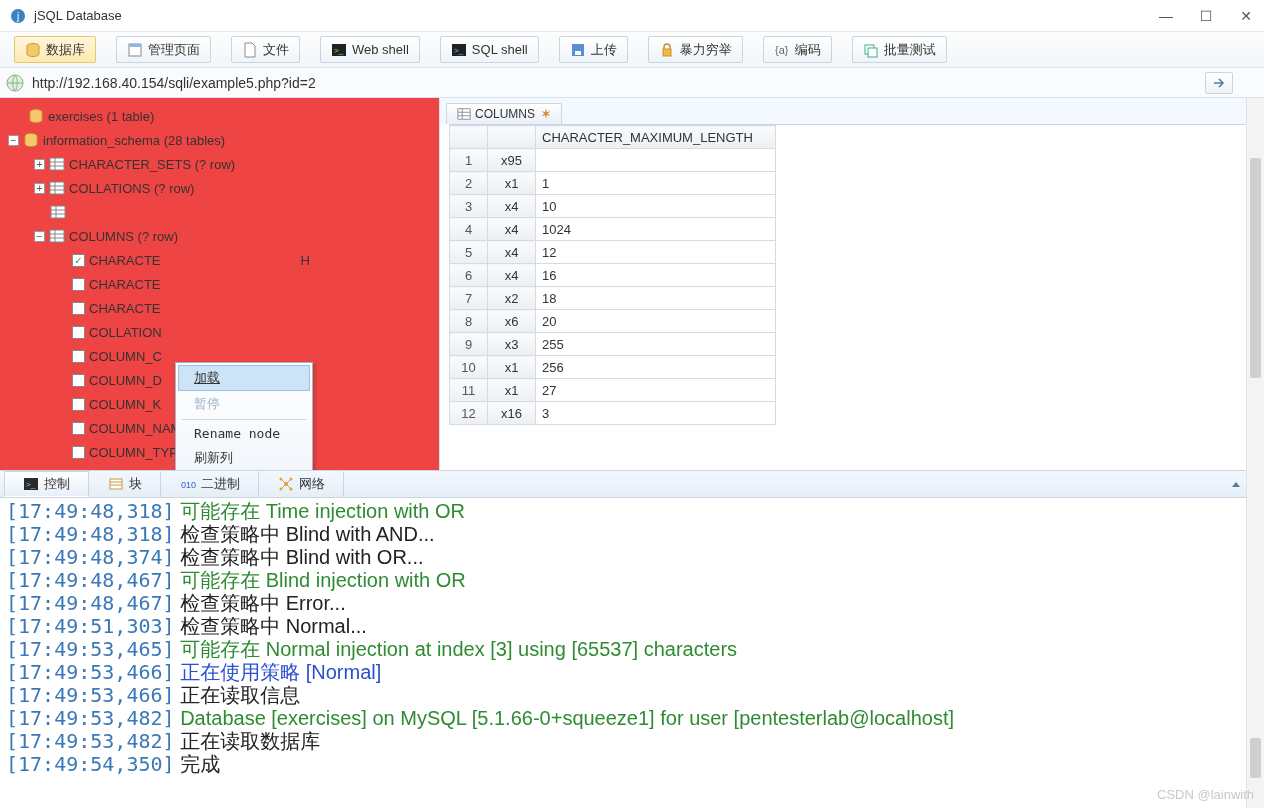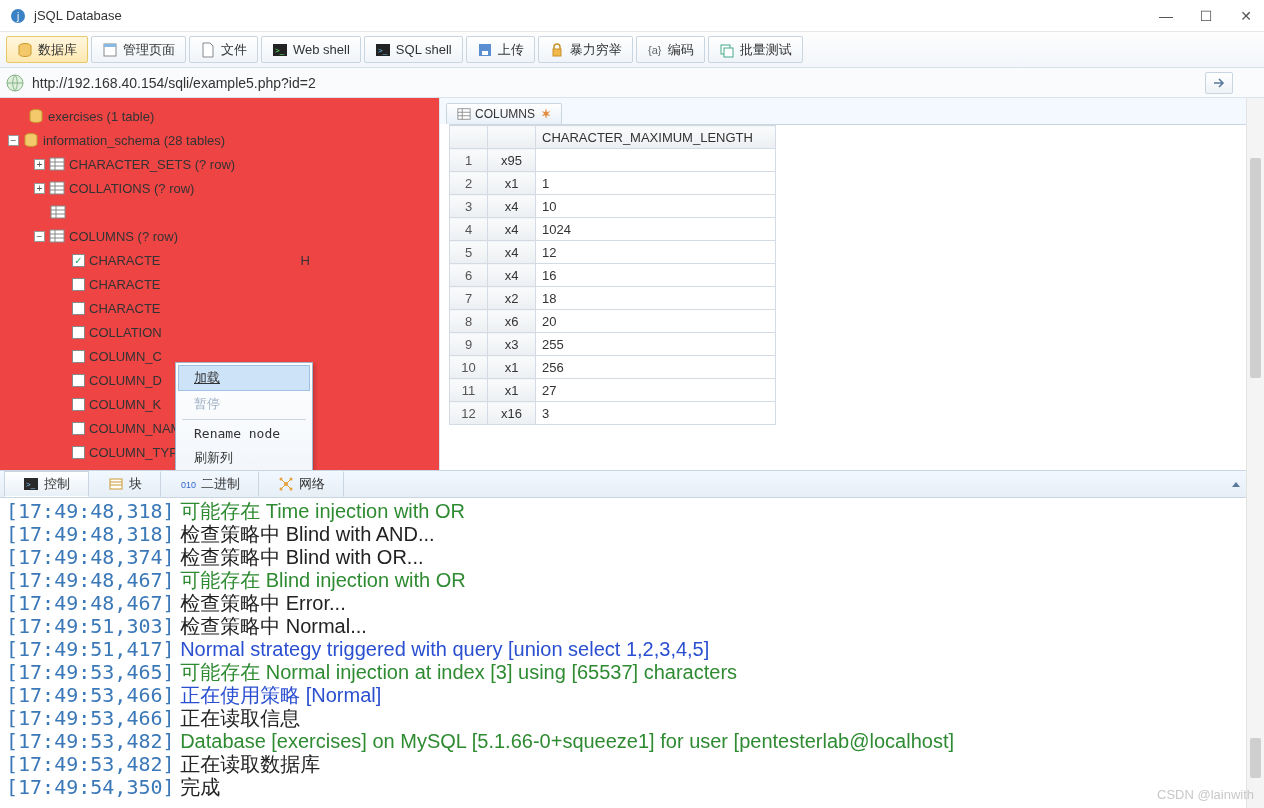--- a/index.html
+++ b/index.html
@@ -4,21 +4,21 @@
 <style>
 * { box-sizing: border-box; margin: 0; padding: 0; font-family: "Microsoft YaHei", Arial, sans-serif; }
 body { width: 1264px; height: 808px; background: #fff; overflow: hidden; font-size: 13px; color: #333; position: relative; }
 
 .titlebar { height: 32px; display: flex; align-items: center; padding: 0 10px; background: #fff; border-bottom: 1px solid #e8e8e8; }
 .titlebar .logo { width: 16px; height: 16px; margin-right: 8px; }
 .titlebar .title { flex: 1; font-size: 13px; color: #333; }
 .titlebar .win-controls { display: flex; gap: 24px; color: #555; font-size: 14px; }
 .titlebar .win-controls span { cursor: pointer; width: 16px; text-align: center; }
 
-.toolbar { height: 36px; padding: 4px 6px; display: flex; gap: 3px; border-bottom: 1px solid #d9e3ec; background: linear-gradient(#fdfdfd,#f2f6fa); }
+.toolbar { height: 36px; padding: 4px 14px; display: flex; gap: 20px; border-bottom: 1px solid #d9e3ec; background: linear-gradient(#fdfdfd,#f2f6fa); }
 .tool-btn { display: flex; align-items: center; padding: 3px 10px; border: 1px solid #c9d6e2; border-radius: 2px; background: linear-gradient(#ffffff,#eff4f9); cursor: pointer; font-size: 13px; white-space: nowrap; }
 .tool-btn .icon { width: 16px; height: 16px; margin-right: 5px; }
 .tool-btn.active { background: linear-gradient(#fff6df,#ffe9b0); border-color: #e7c96a; }
 .tool-btn.mono { font-family: "Consolas", monospace; }
 
 .urlbar { height: 30px; display: flex; align-items: center; border-bottom: 1px solid #d9e3ec; padding: 3px 6px; background: #fafbfc; }
 .url-globe { width: 18px; height: 18px; margin-right: 4px; }
 .url-input { flex: 1; font-size: 14px; color: #333; padding: 2px 4px; border: none; background: transparent; outline: none; }
 .url-right { display: flex; align-items: center; gap: 2px; font-size: 13px; color: #444; }
 .url-drop { display: flex; align-items: center; padding: 2px 8px; cursor: pointer; border: 1px solid transparent; margin-top: 42px; }
@@ -419,21 +419,20 @@
   </div>
 </div>
 
 <div class="console" id="console">
     <div class="log-row"><span class="ts">[17:49:48,318]</span> <span class="msg-green">可能存在 Time injection with OR</span></div>
     <div class="log-row"><span class="ts">[17:49:48,318]</span> <span class="msg-black">检查策略中 Blind with AND...</span></div>
     <div class="log-row"><span class="ts">[17:49:48,374]</span> <span class="msg-black">检查策略中 Blind with OR...</span></div>
     <div class="log-row"><span class="ts">[17:49:48,467]</span> <span class="msg-green">可能存在 Blind injection with OR</span></div>
     <div class="log-row"><span class="ts">[17:49:48,467]</span> <span class="msg-black">检查策略中 Error...</span></div>
     <div class="log-row"><span class="ts">[17:49:51,303]</span> <span class="msg-black">检查策略中 Normal...</span></div>
-    <div class="log-row"><span class="ts">[17:49:51,417]</span> <span class="msg-blue">Normal strategy triggered with query [union select 1,2,3,4,5]</span></div>
     <div class="log-row"><span class="ts">[17:49:53,465]</span> <span class="msg-green">可能存在 Normal injection at index [3] using [65537] characters</span></div>
     <div class="log-row"><span class="ts">[17:49:53,466]</span> <span class="msg-blue">正在使用策略 [Normal]</span></div>
     <div class="log-row"><span class="ts">[17:49:53,466]</span> <span class="msg-black">正在读取信息</span></div>
     <div class="log-row"><span class="ts">[17:49:53,482]</span> <span class="msg-green">Database [exercises] on MySQL [5.1.66-0+squeeze1] for user [pentesterlab@localhost]</span></div>
     <div class="log-row"><span class="ts">[17:49:53,482]</span> <span class="msg-black">正在读取数据库</span></div>
     <div class="log-row"><span class="ts">[17:49:54,350]</span> <span class="msg-black">完成</span></div>
   </div>
 
 <div class="scrollbar-gutter">
   <div class="sbg-thumb" style="top:60px;height:220px"></div>

